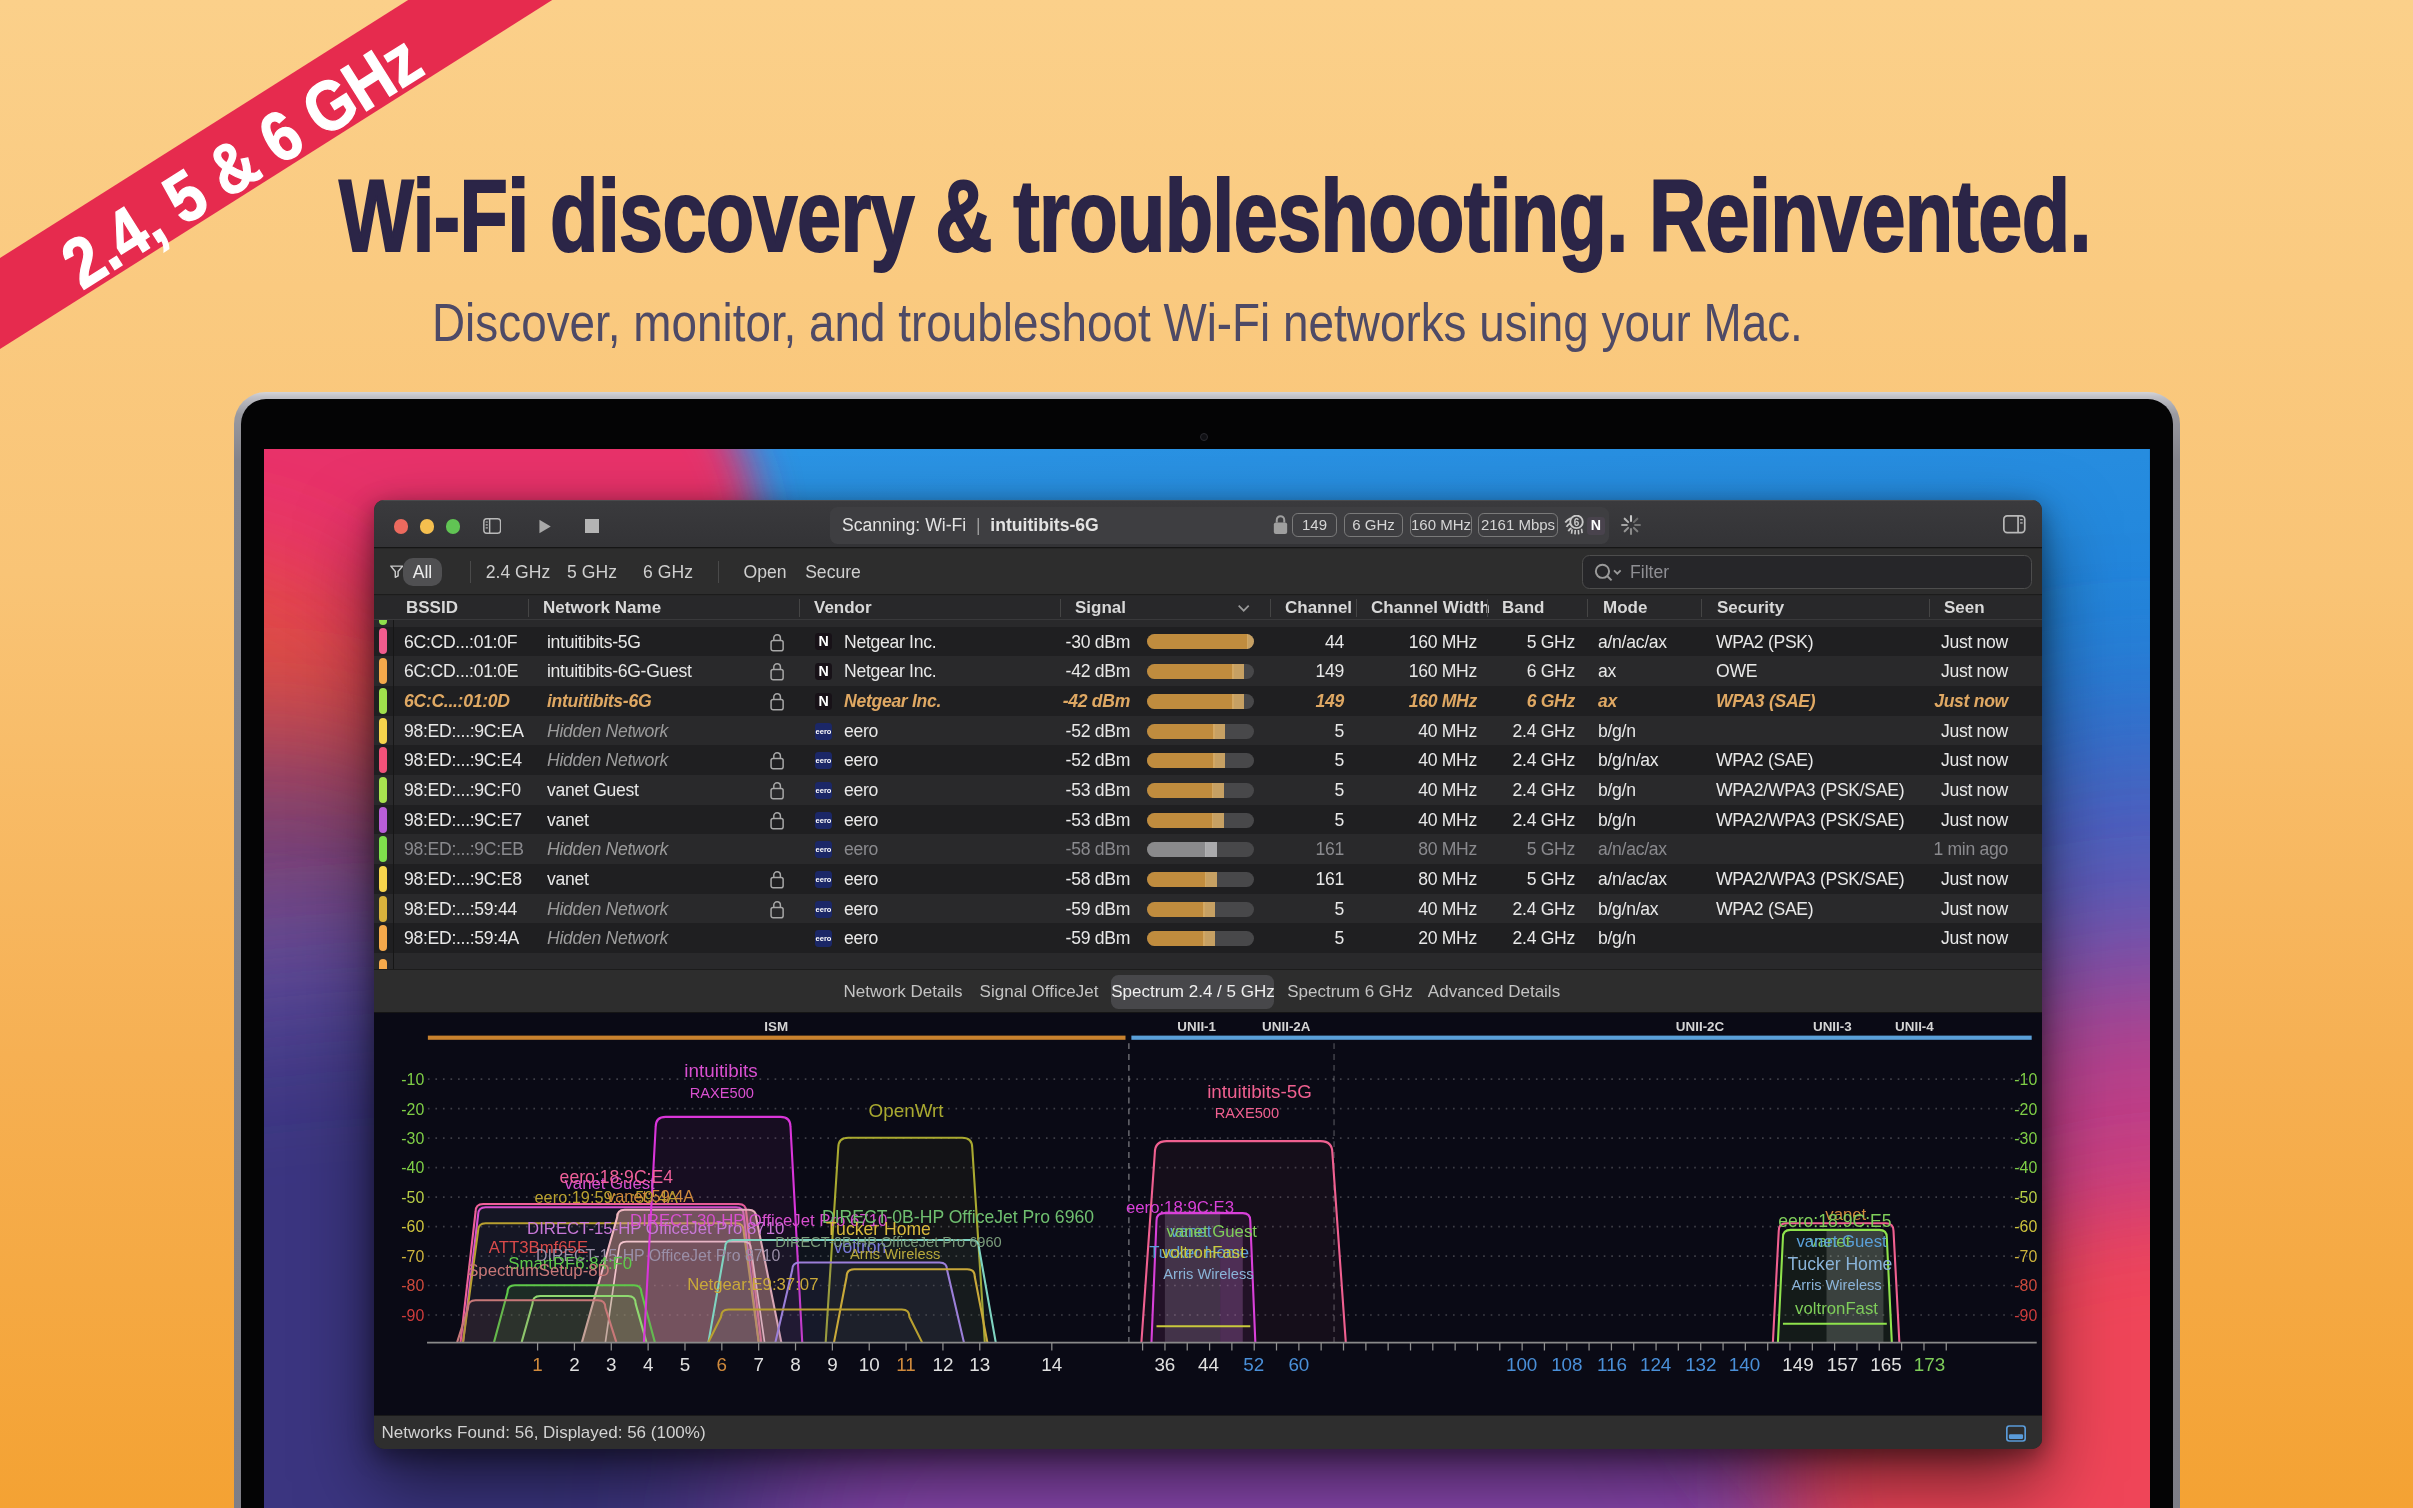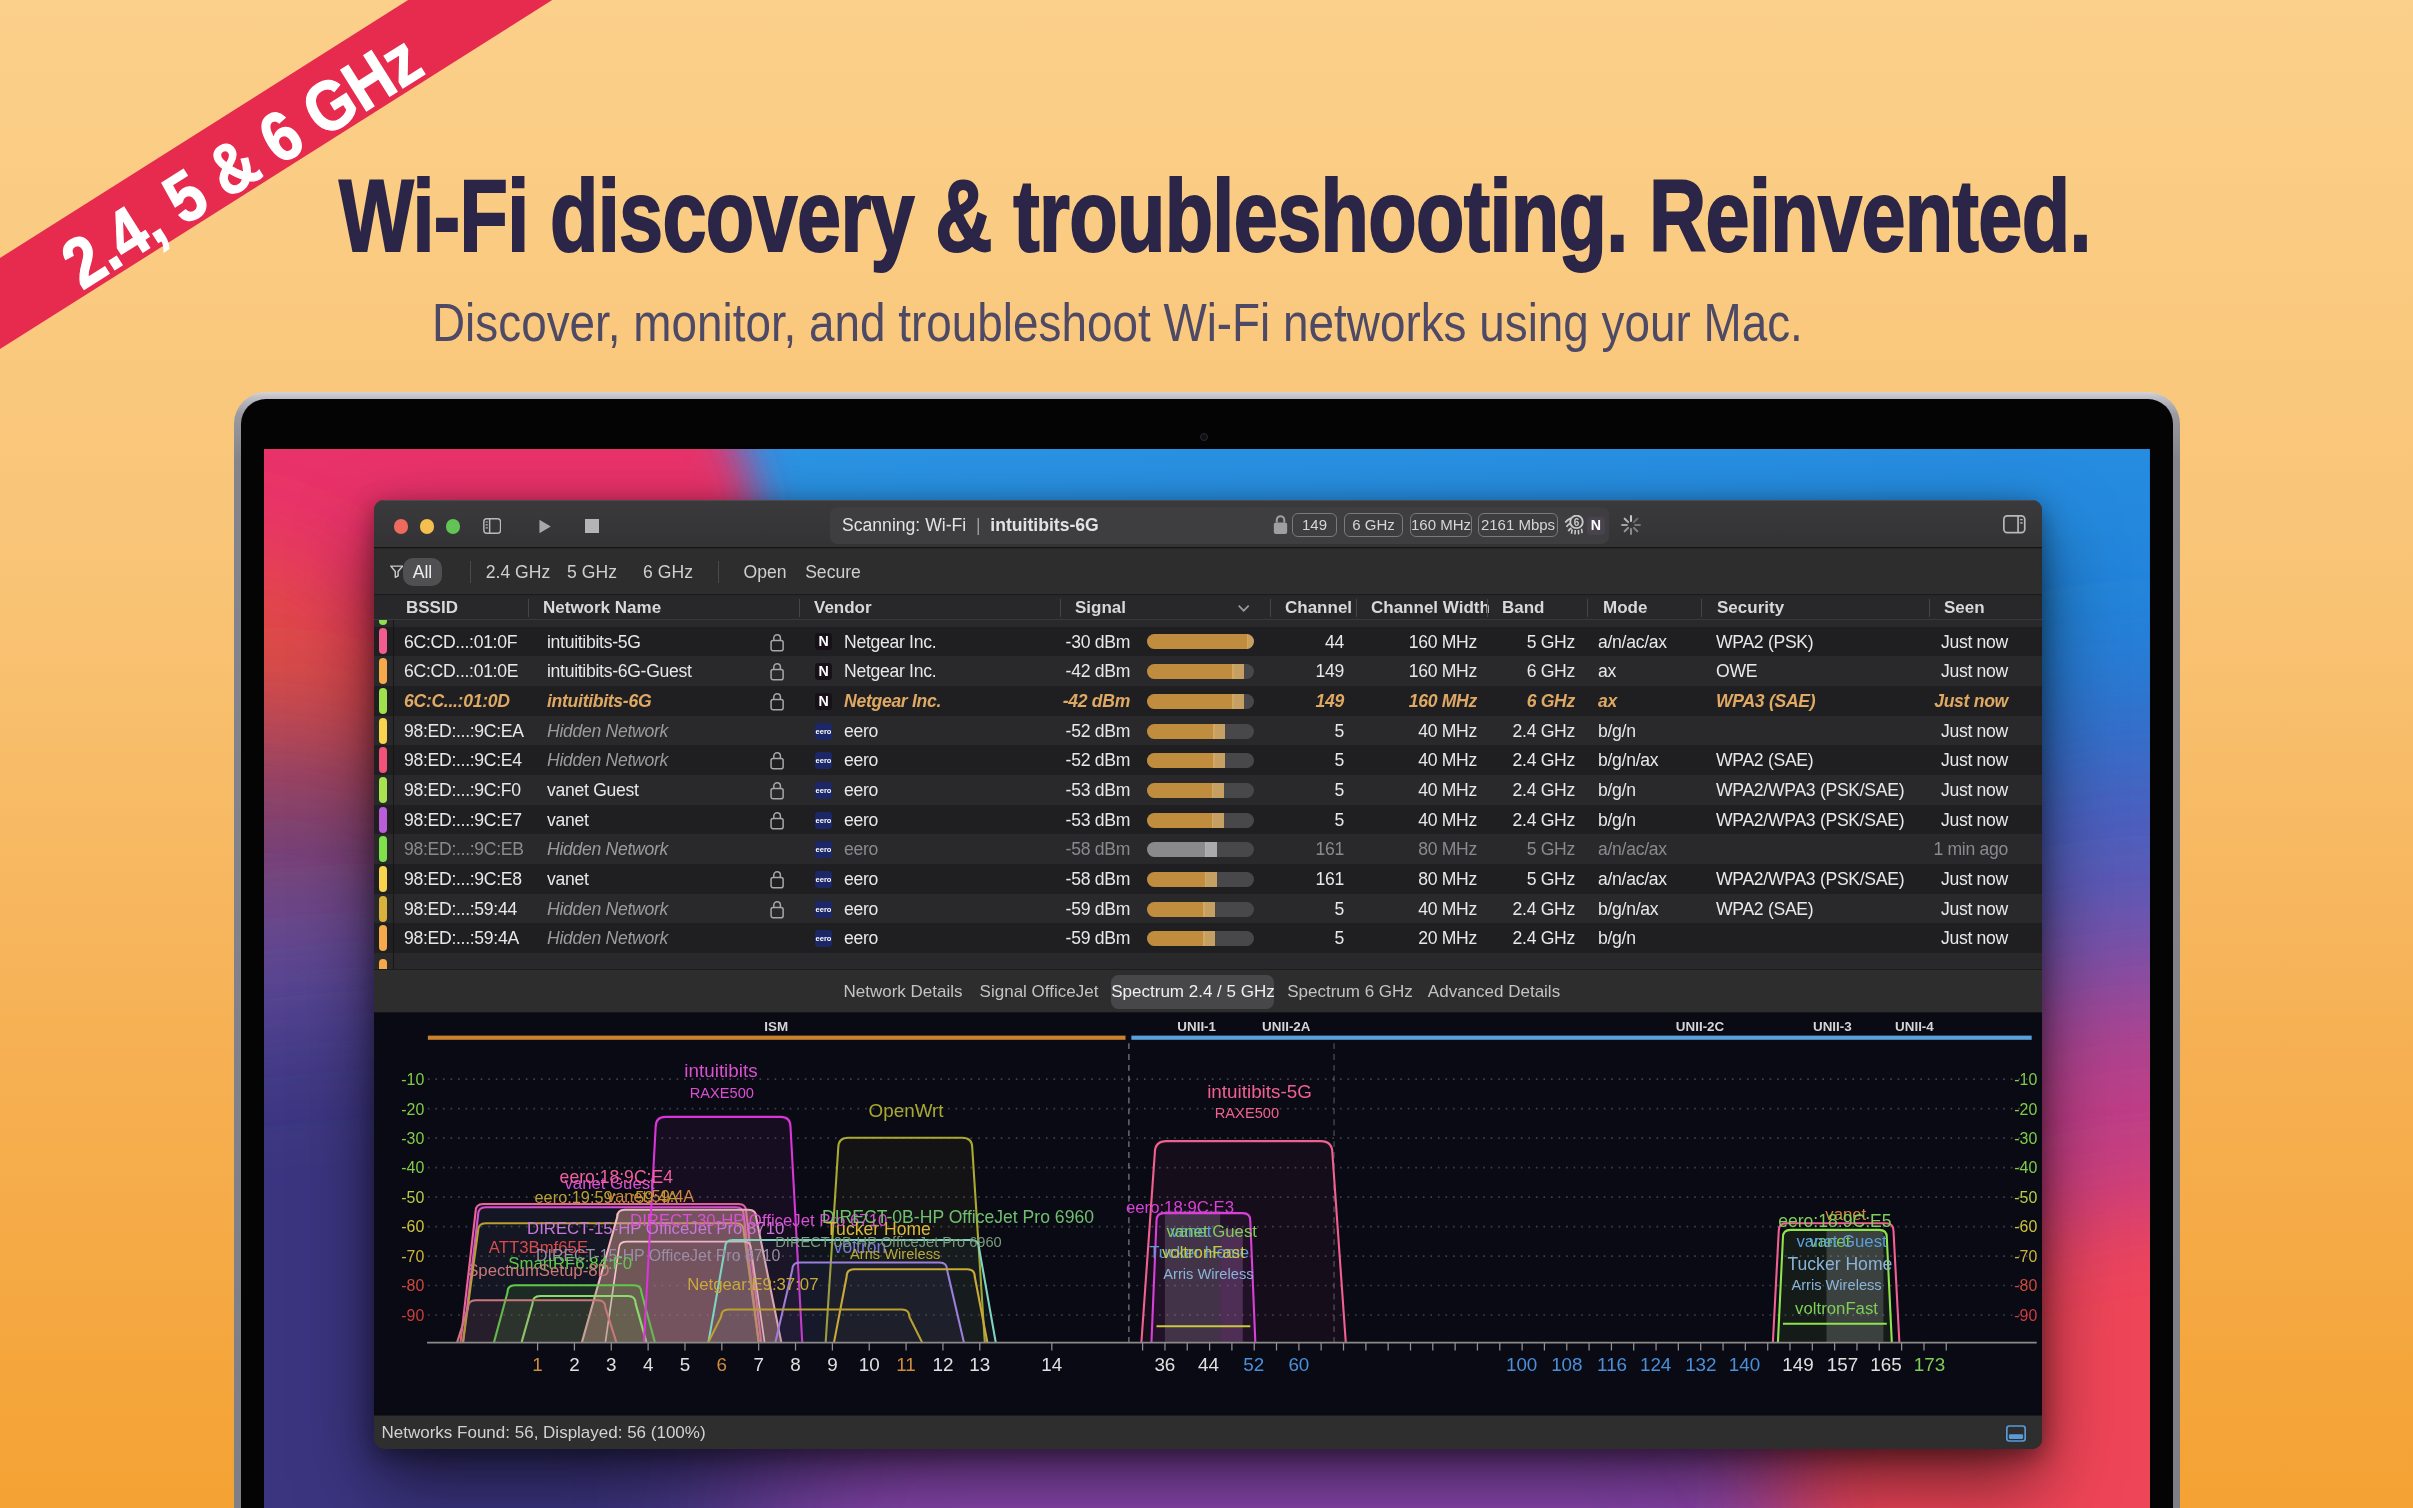--- a/index.html
+++ b/index.html
@@ -254,20 +254,28 @@
         <path d="M1.5 1.5 H22.5 L14.5 11 V19 L9.5 21.5 V11 Z" fill="none" stroke="#c9c9c9" stroke-width="2.6" stroke-linejoin="round"></path>
       </svg>
     <div id="allpill">All</div>
     <div class="fsep" style="left:96px;"></div>
     <div class="fitem" style="left:144px;">2.4 GHz</div>
     <div class="fitem" style="left:218px;">5 GHz</div>
     <div class="fitem" style="left:294px;">6 GHz</div>
     <div class="fsep" style="left:344px;"></div>
     <div class="fitem" style="left:391px;">Open</div>
     <div class="fitem" style="left:459px;">Secure</div>
+    <div id="searchbox">
+      <svg class="abs" style="left:11px;top:7.5px;" width="28.5" height="19" viewBox="0 0 34 23">
+          <circle cx="10" cy="10" r="8" fill="none" stroke="#9a9a9a" stroke-width="2.4"></circle>
+          <line x1="16" y1="16" x2="21" y2="21" stroke="#9a9a9a" stroke-width="2.4"></line>
+          <path d="M24 9 l4 4 l4 -4" fill="none" stroke="#9a9a9a" stroke-width="2.2"></path>
+        </svg>
+      <span style="position:absolute;left:47px;">Filter</span>
+    </div>
   </div>
 
   <div id="thead">
     <div class="hl" style="left:32px;">BSSID</div>
     <div class="hsep" style="left:154px;"></div>
     <div class="hl" style="left:169px;">Network Name</div>
     <div class="hsep" style="left:425px;"></div>
     <div class="hl" style="left:440px;">Vendor</div>
     <div class="hsep" style="left:686px;"></div>
     <div class="hl" style="left:701px;">Signal</div>

